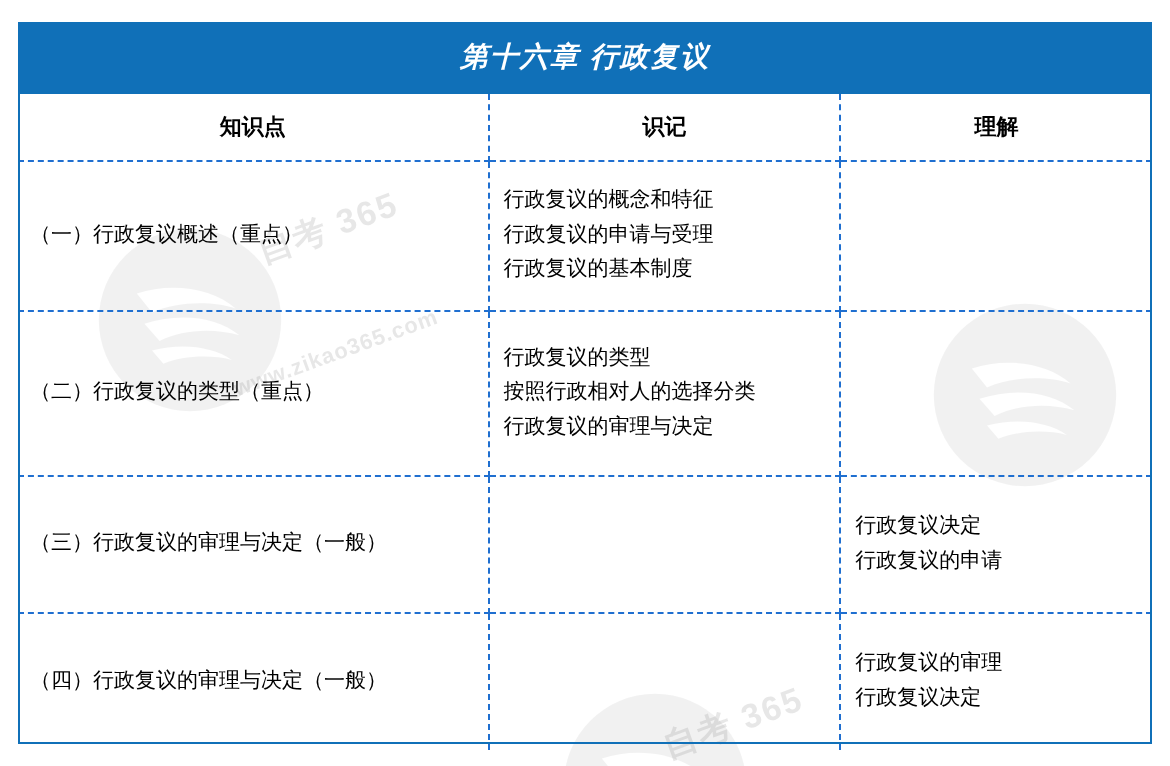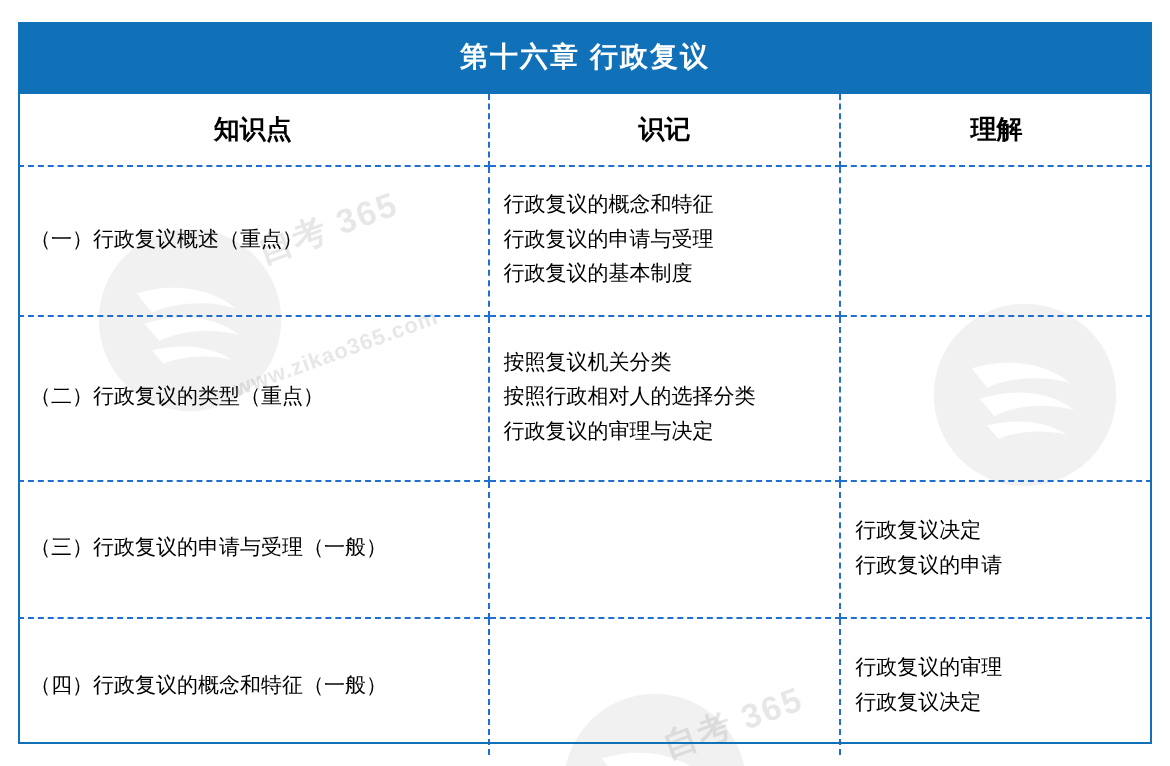--- a/index.html
+++ b/index.html
@@ -61,23 +61,24 @@
   }
   .title-row th {
     background: #1070b8;
     color: #ffffff;
     font-size: 28px;
     font-weight: bold;
     letter-spacing: 2px;
     text-align: center;
     padding: 16px 0 18px 0;
     border: none;
+    font-style: italic;
   }
   .head-row th {
-    font-size: 26px;
+    font-size: 22px;
     font-weight: bold;
     text-align: center;
     padding: 18px 0;
     border-right: 2px dashed #1f6fd0;
     border-bottom: 2px dashed #1f6fd0;
     border-left: none;
     border-top: none;
     background: transparent;
   }
   .head-row th:last-child { border-right: none; }
@@ -176,36 +177,36 @@
         <td class="memo">
           <span class="line">行政复议的概念和特征</span>
           <span class="line">行政复议的申请与受理</span>
           <span class="line">行政复议的基本制度</span>
         </td>
         <td class="under"></td>
       </tr>
       <tr style="height:165px;">
         <td class="topic">（二）行政复议的类型（重点）</td>
         <td class="memo">
-          <span class="line">按照复议机关分类</span>
+          <span class="line">行政复议的类型</span>
           <span class="line">按照行政相对人的选择分类</span>
           <span class="line">行政复议的审理与决定</span>
         </td>
         <td class="under"></td>
       </tr>
       <tr style="height:137px;">
-        <td class="topic">（三）行政复议的申请与受理（一般）</td>
+        <td class="topic">（三）行政复议的审理与决定（一般）</td>
         <td class="memo"></td>
         <td class="under">
           <span class="line">行政复议决定</span>
           <span class="line">行政复议的申请</span>
         </td>
       </tr>
       <tr style="height:137px;">
-        <td class="topic">（四）行政复议的概念和特征（一般）</td>
+        <td class="topic">（四）行政复议的审理与决定（一般）</td>
         <td class="memo"></td>
         <td class="under">
           <span class="line">行政复议的审理</span>
           <span class="line">行政复议决定</span>
         </td>
       </tr>
     </tbody>
   </table>
 </div>
 <div class="frame"></div>

